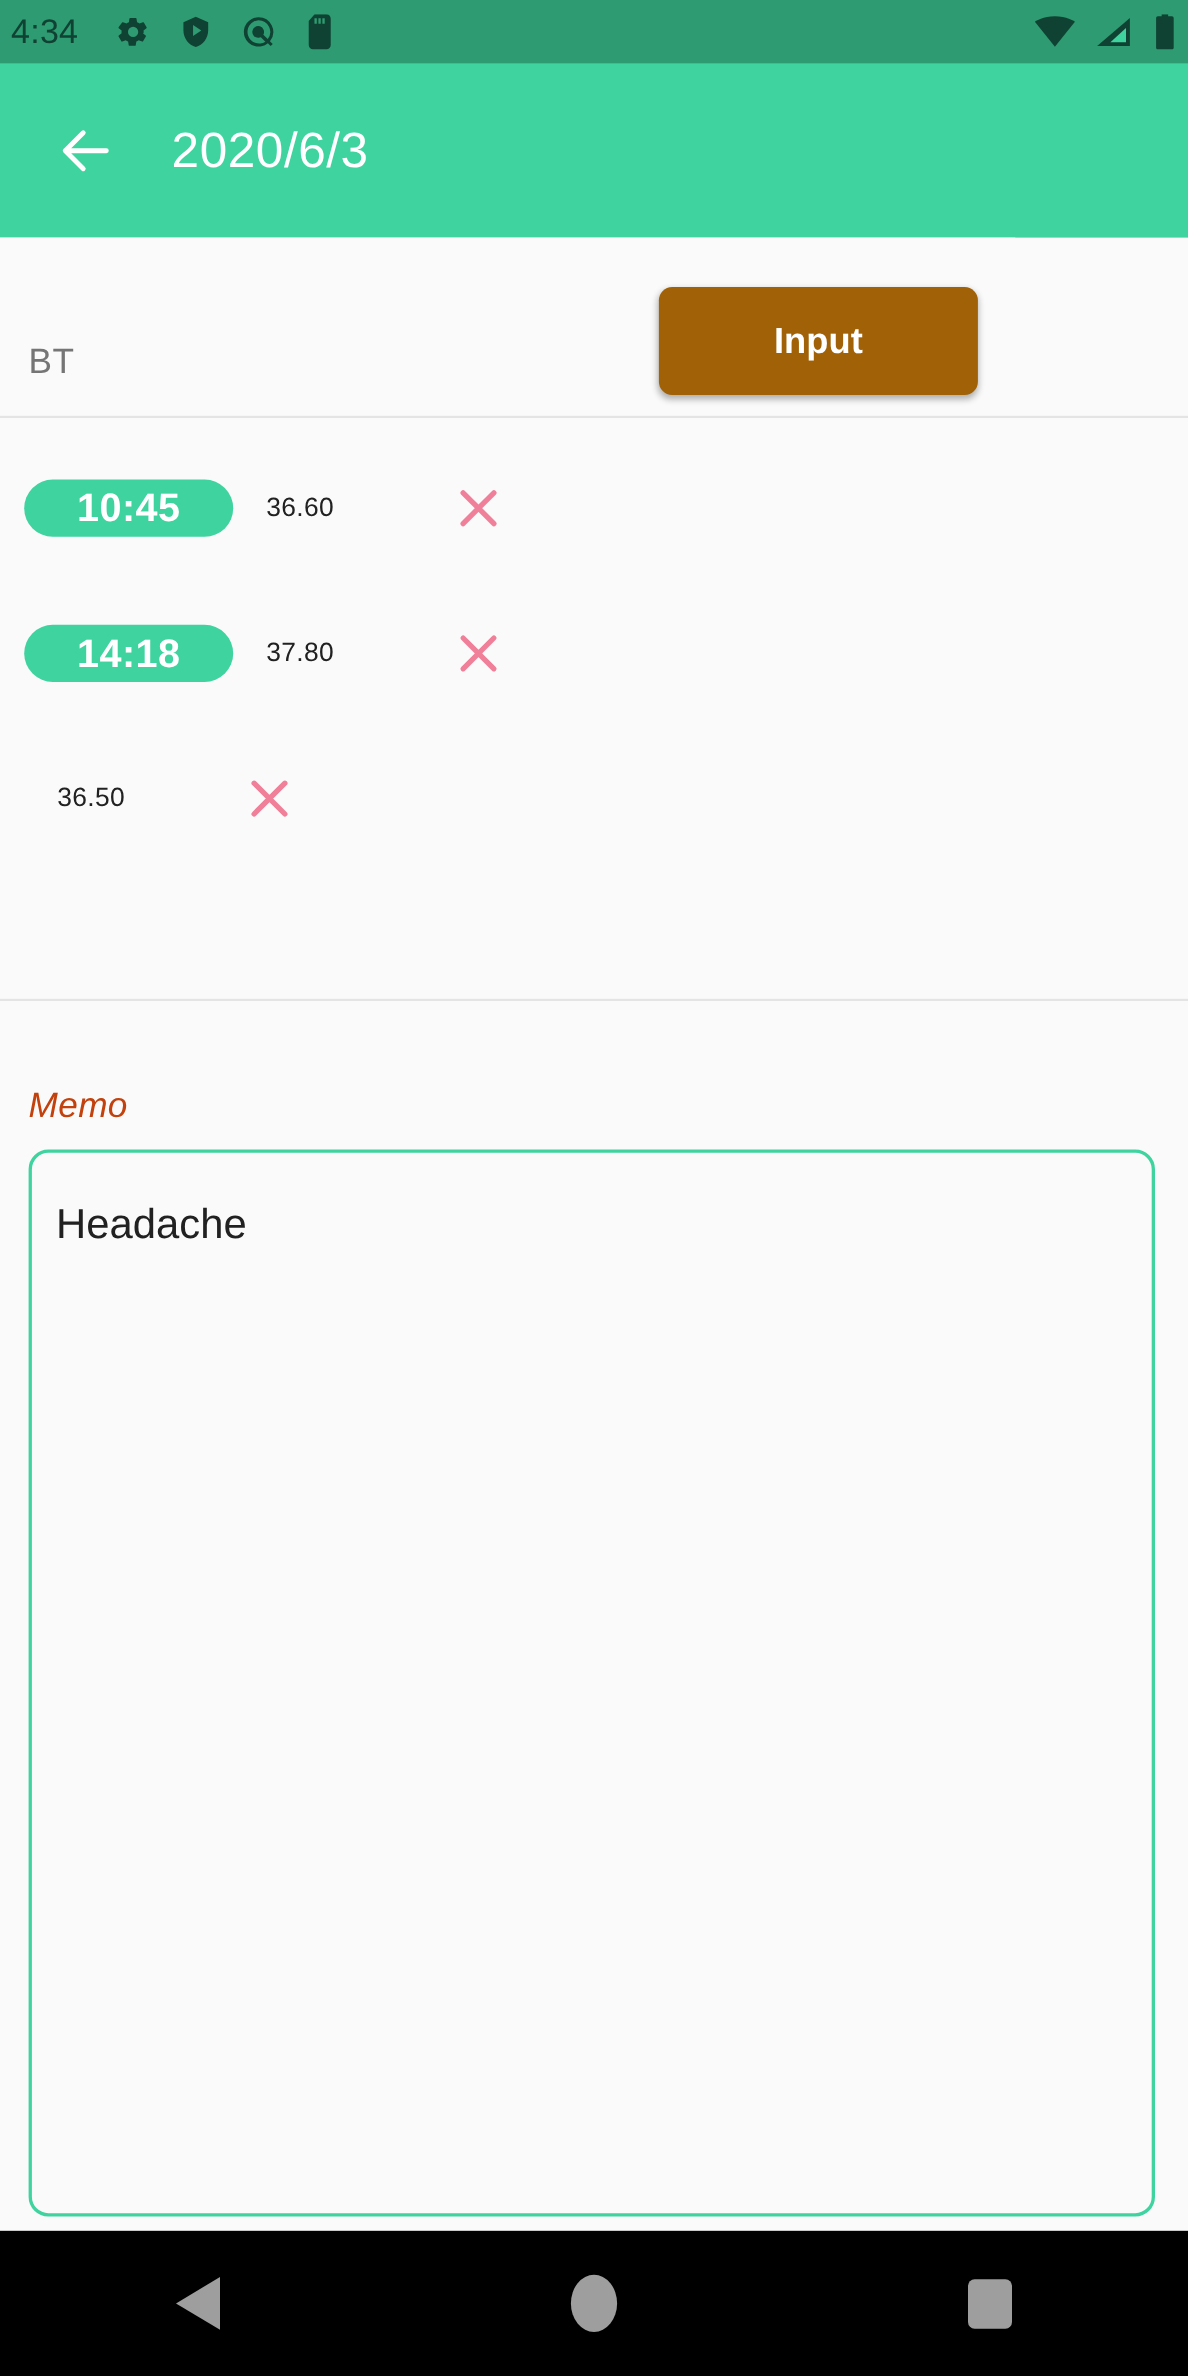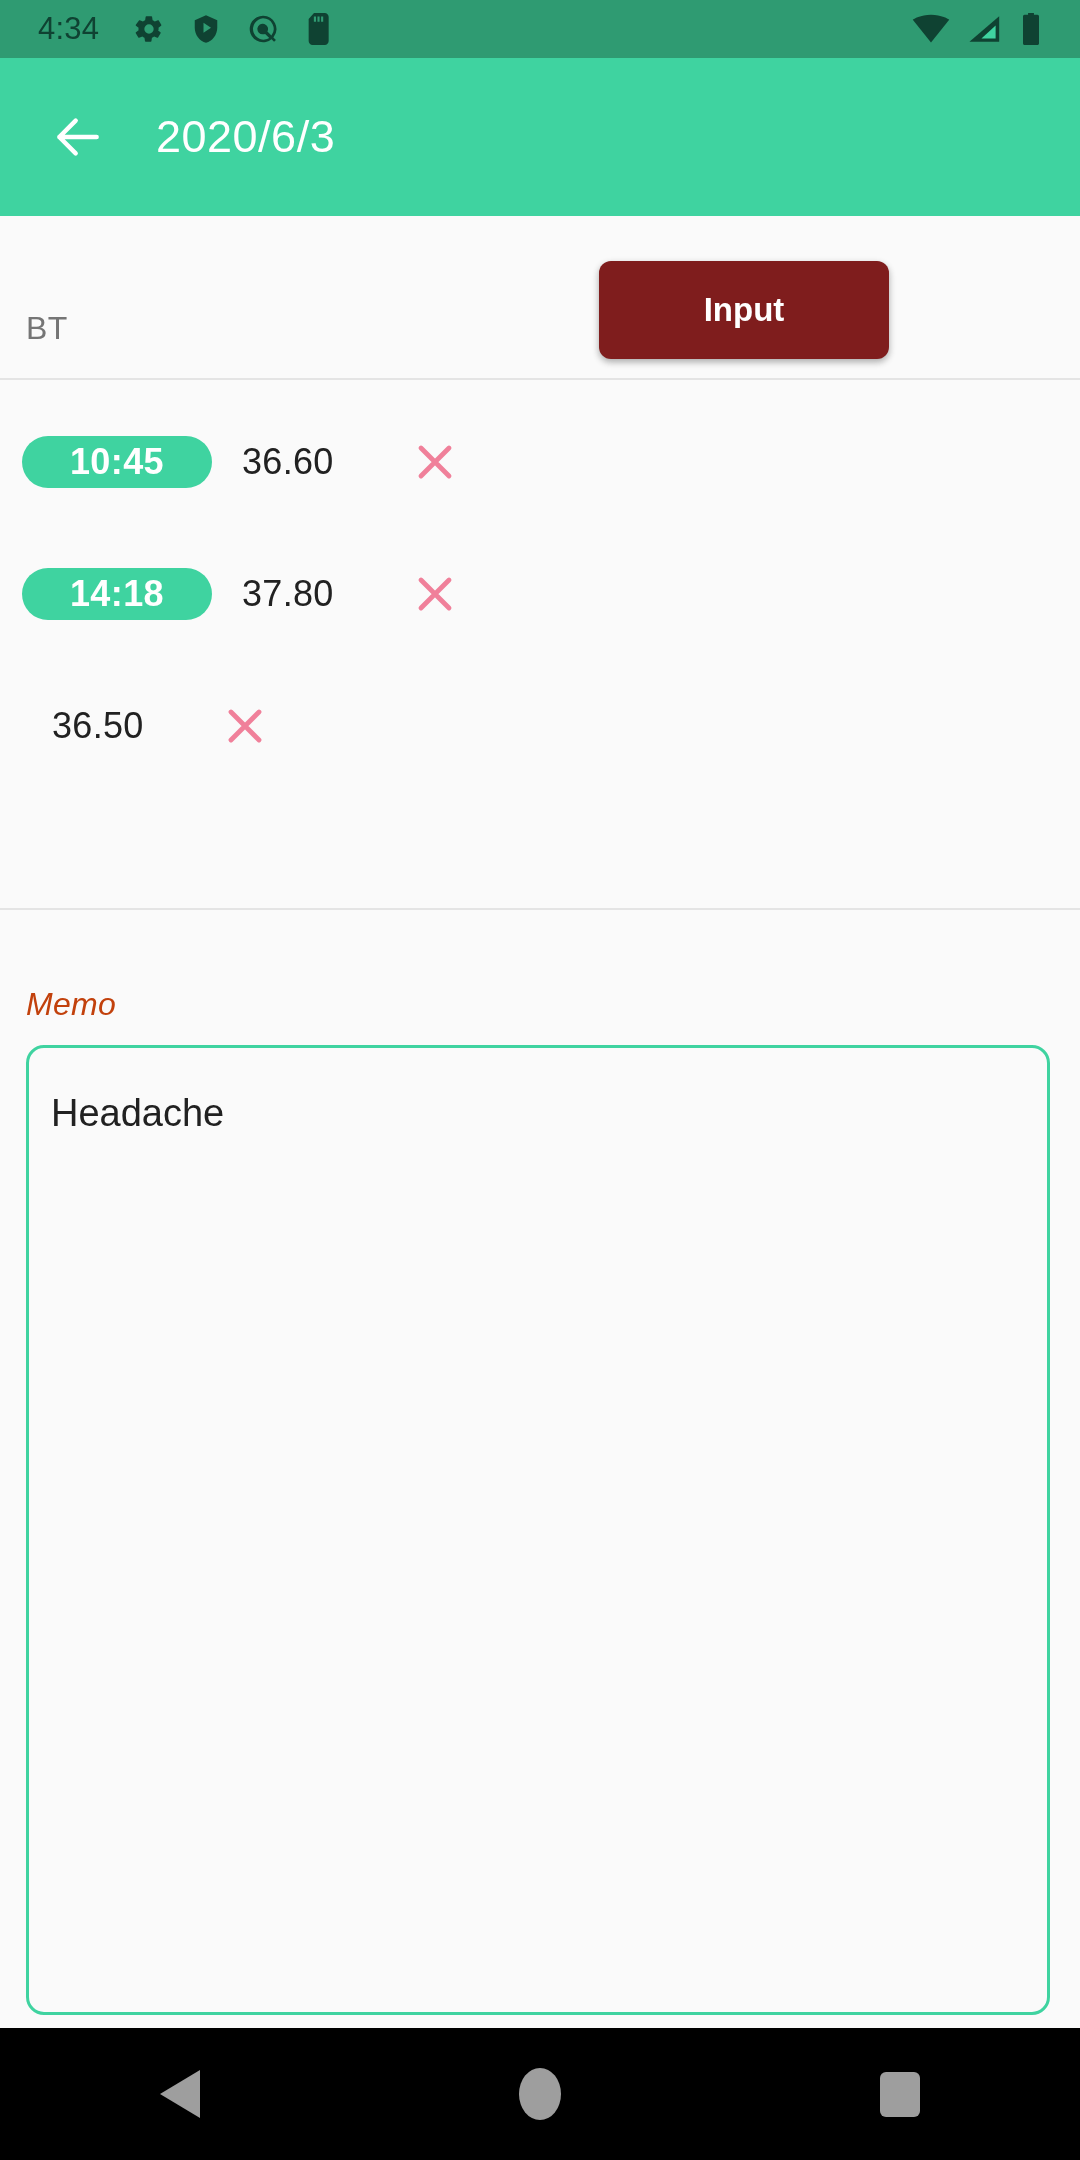--- a/index.html
+++ b/index.html
@@ -21,21 +21,21 @@
 
   
   .status-bar {
     position: absolute;
     top: 0; left: 0;
     width: 1080px;
     height: 58px;
     background: #2F9B72;
     display: flex;
     align-items: center;
-    padding: 0 38px;
+    padding: 0 10px;
   }
   .status-time {
     color: #0F4232;
     font-size: 31px;
     font-weight: 400;
     letter-spacing: 0.2px;
   }
   .status-left-icons {
     display: flex;
     align-items: center;
@@ -98,21 +98,21 @@
     font-size: 32px;
     color: #757575;
     letter-spacing: 0.3px;
   }
   .input-button {
     position: absolute;
     right: 34px;
     top: 45px;
     width: 290px;
     height: 98px;
-    background: #7f1d1d;
+    background: #a16207;
     border: none;
     border-radius: 12px;
     color: #FFFFFF;
     font-size: 33px;
     font-family: "Liberation Sans", sans-serif;
     font-weight: 700;
     cursor: pointer;
     box-shadow: 0 3px 6px rgba(0,0,0,0.22), 0 3px 8px rgba(0,0,0,0.12);
   }
 
@@ -142,21 +142,21 @@
     align-items: center;
     justify-content: center;
     color: #FFFFFF;
     font-size: 36px;
     font-weight: 700;
     letter-spacing: 0.4px;
     cursor: pointer;
   }
   .temp-value {
     margin-left: 30px;
-    font-size: 36px;
+    font-size: 24px;
     color: #212121;
     letter-spacing: 0.3px;
     min-width: 110px;
   }
   .delete-btn {
     margin-left: 52px;
     width: 62px;
     height: 62px;
     display: flex;
     align-items: center;

